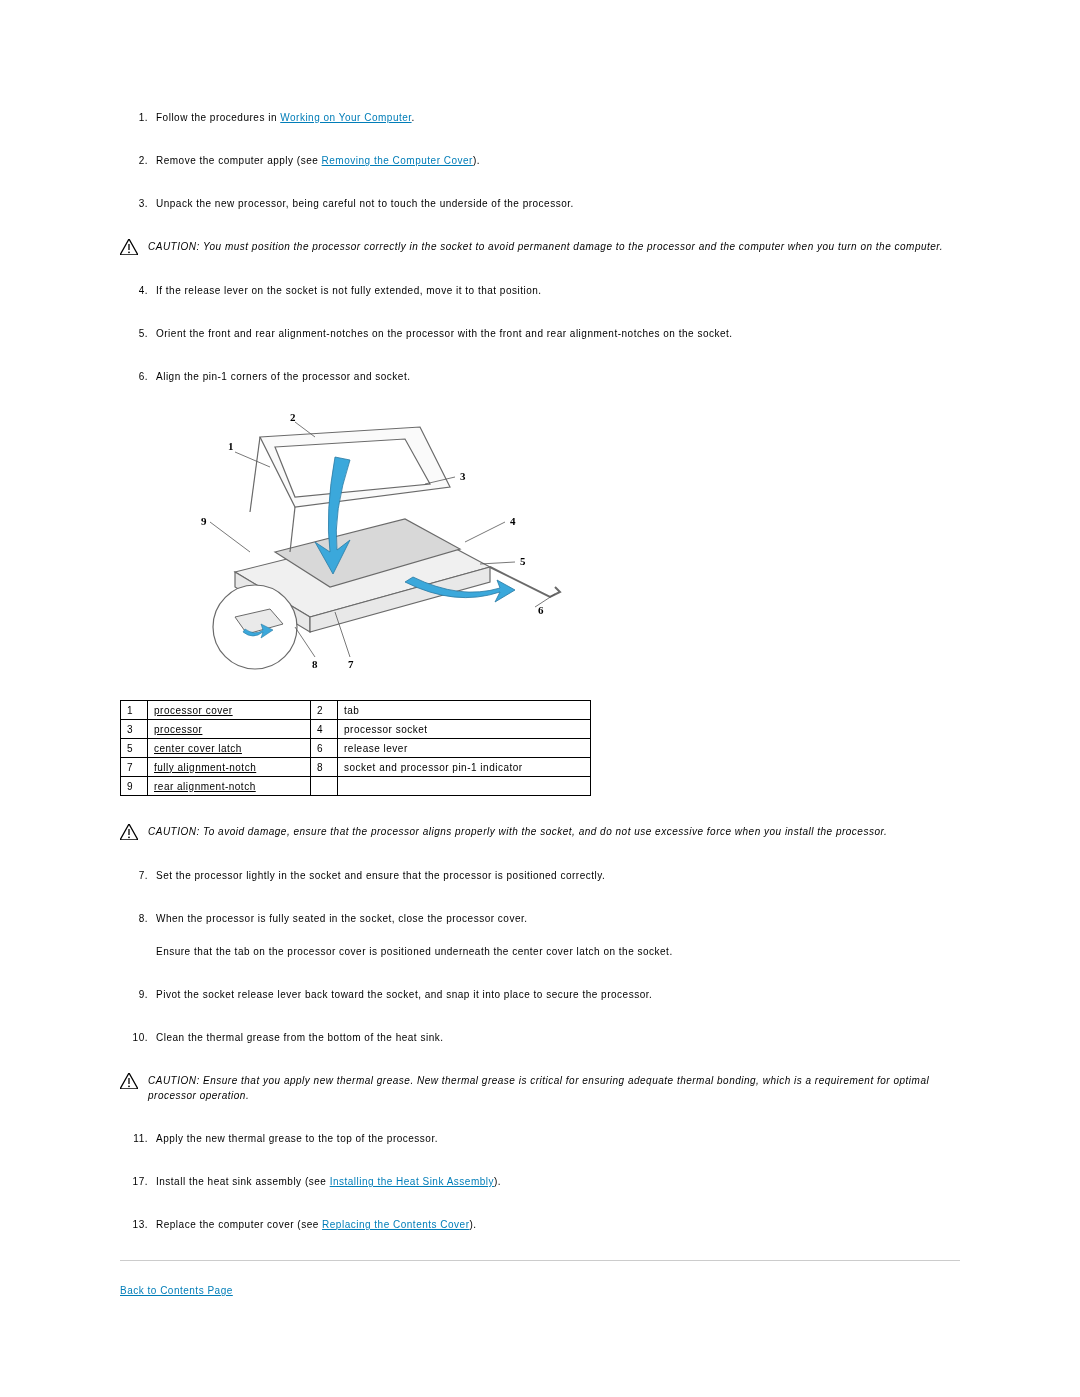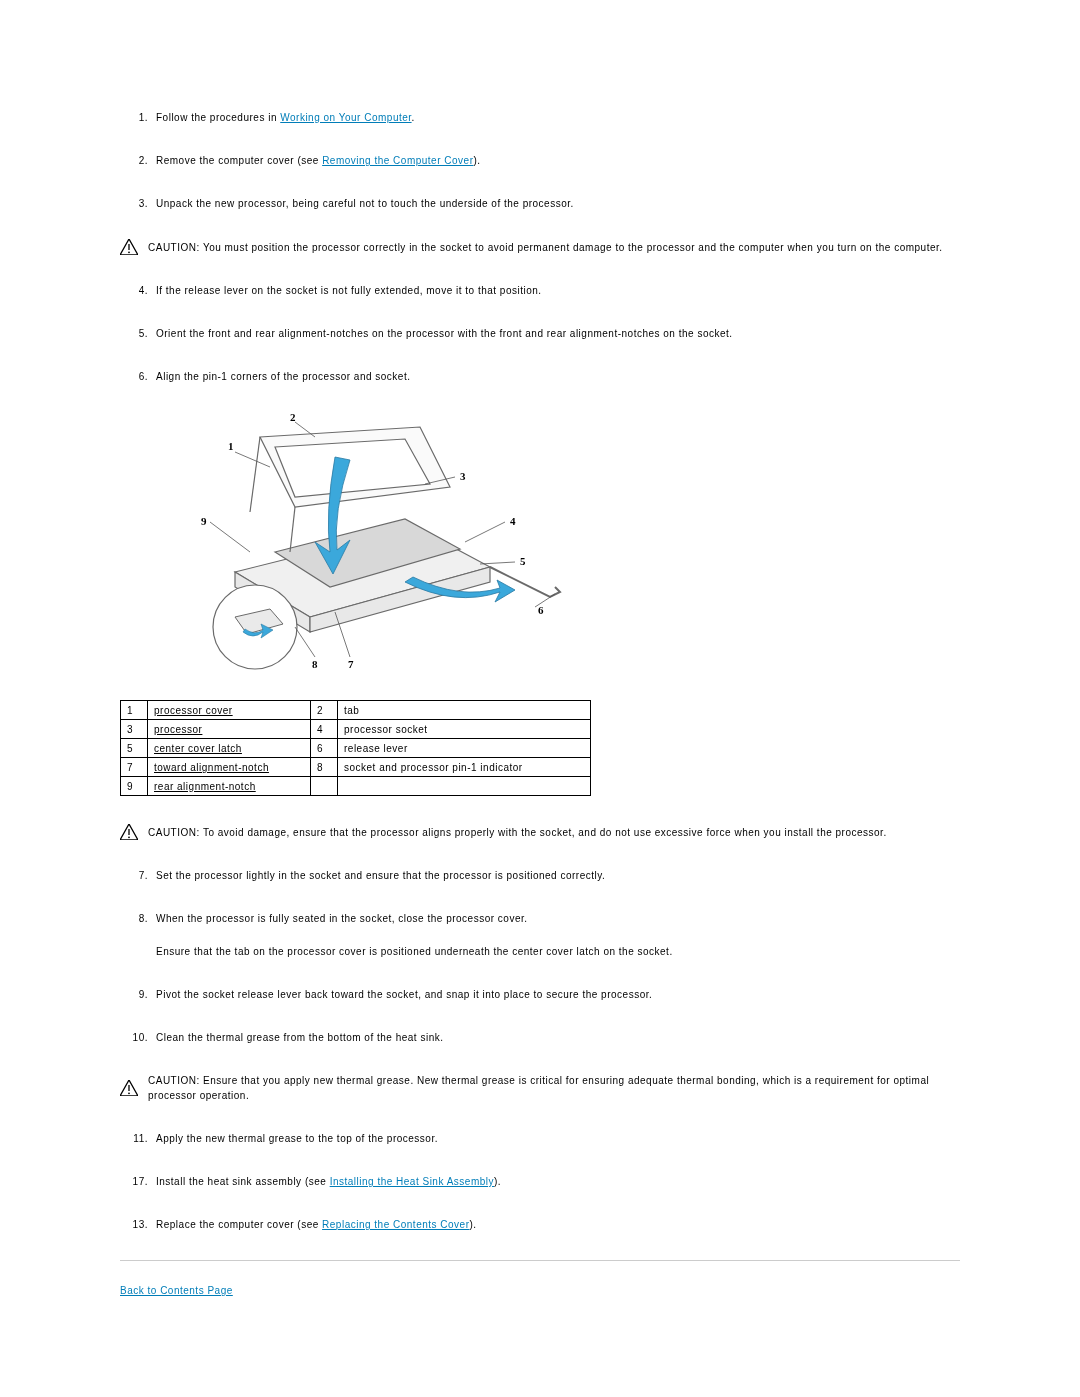--- a/index.html
+++ b/index.html
@@ -33,23 +33,24 @@
   }
   .list-item .txt {
     flex: 1;
   }
   a.link {
     color: #007db8;
     text-decoration: underline;
   }
   .caution-row {
     display: flex;
-    align-items: center;
+    align-items: flex-start;
     margin: 0 0 28px 0;
     line-height: 1.5;
+    font-style: italic;
   }
   .caution-icon {
     flex: 0 0 22px;
     margin-right: 6px;
   }
   .caution-icon svg {
     display: block;
   }
   .diagram-wrap {
     width: 420px;
@@ -100,21 +101,21 @@
   <div class="list-block">
     <div class="list-item">
       <span class="num">1.</span>
       <span class="txt">
         <span>Follow the procedures in </span><a class="link">Working on Your Computer</a><span>.</span>
       </span>
     </div>
     <div class="list-item">
       <span class="num">2.</span>
       <span class="txt">
-        <span>Remove the computer cover (see </span><a class="link">Removing the Computer Cover</a><span>).</span>
+        <span>Remove the computer apply (see </span><a class="link">Removing the Computer Cover</a><span>).</span>
       </span>
     </div>
     <div class="list-item">
       <span class="num">3.</span>
       <span class="txt">Unpack the new processor, being careful not to touch the underside of the processor.</span>
     </div>
   </div>
 
   <div class="caution-row">
     <span class="caution-icon">
@@ -215,21 +216,21 @@
       <td class="lbl2">processor socket</td>
     </tr>
     <tr>
       <td class="n">5</td>
       <td class="lbl">center cover latch</td>
       <td class="n">6</td>
       <td class="lbl2">release lever</td>
     </tr>
     <tr>
       <td class="n">7</td>
-      <td class="lbl">toward alignment-notch</td>
+      <td class="lbl">fully alignment-notch</td>
       <td class="n">8</td>
       <td class="lbl2">socket and processor pin-1 indicator</td>
     </tr>
     <tr>
       <td class="n">9</td>
       <td class="lbl">rear alignment-notch</td>
       <td class="n"></td>
       <td class="lbl2"></td>
     </tr>
   </tbody>

